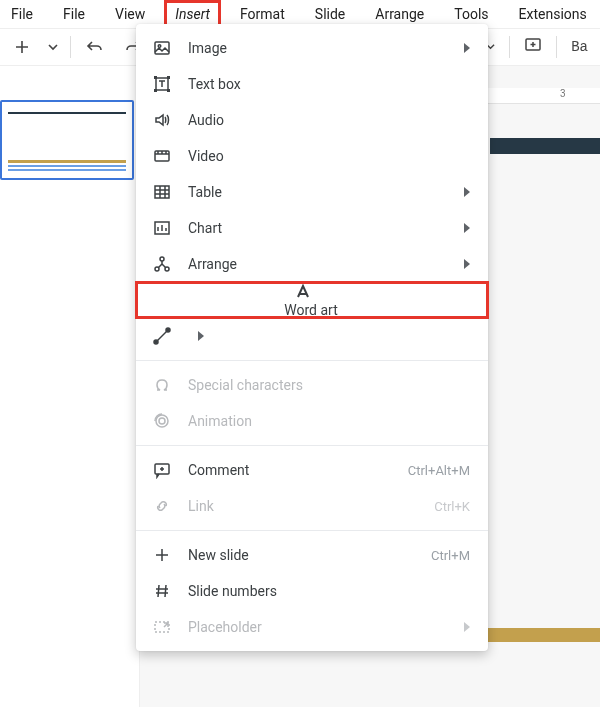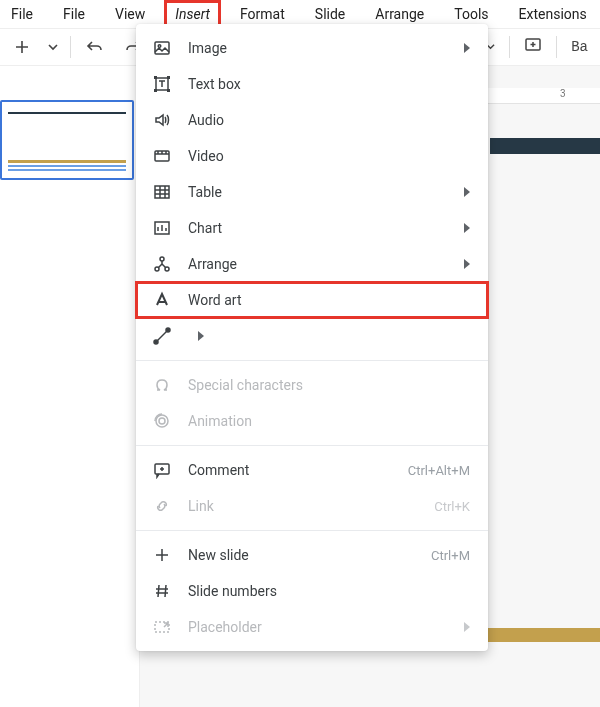--- a/index.html
+++ b/index.html
@@ -144,20 +144,21 @@
     height: 36px;
     padding: 0 18px 0 16px;
     color: #3c4043;
     position: relative;
     cursor: default;
   }
   .menu-item.disabled { color: #b7b9bc; }
   .menu-item.highlight {
     outline: 3px solid #e6352b;
     outline-offset: -2px;
+    flex-direction: column;
   }
   .menu-item .icon {
     width: 20px; height: 20px;
     margin-right: 16px;
     display: flex; align-items: center; justify-content: center;
     flex-shrink: 0;
   }
   .menu-item .icon svg { width: 18px; height: 18px; stroke: currentColor; fill: none; stroke-width: 1.5; }
   .menu-item.disabled .icon svg { stroke: #b7b9bc; }
   .menu-item .label { flex: 1; font-size: 14px; }

